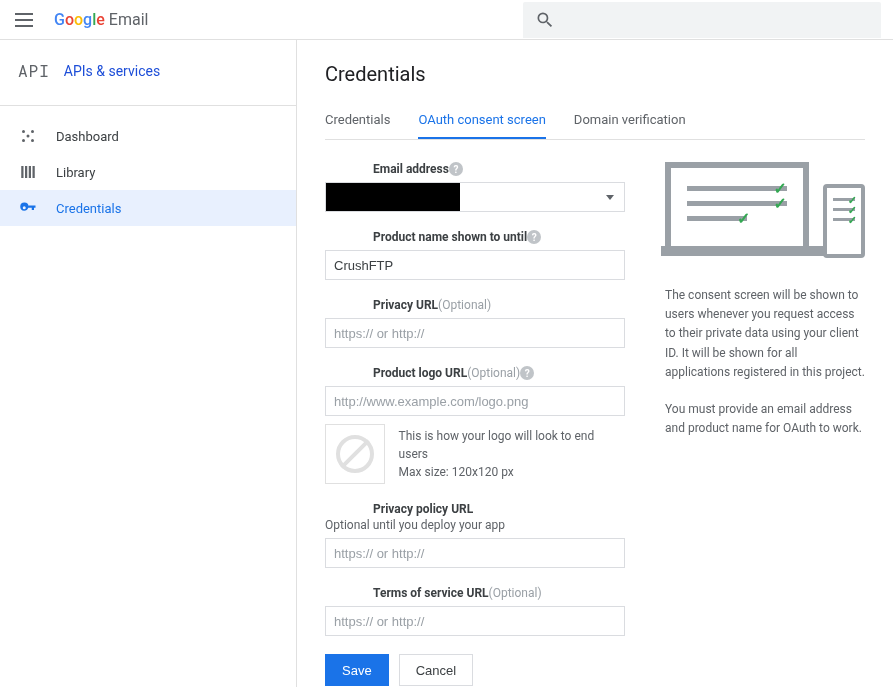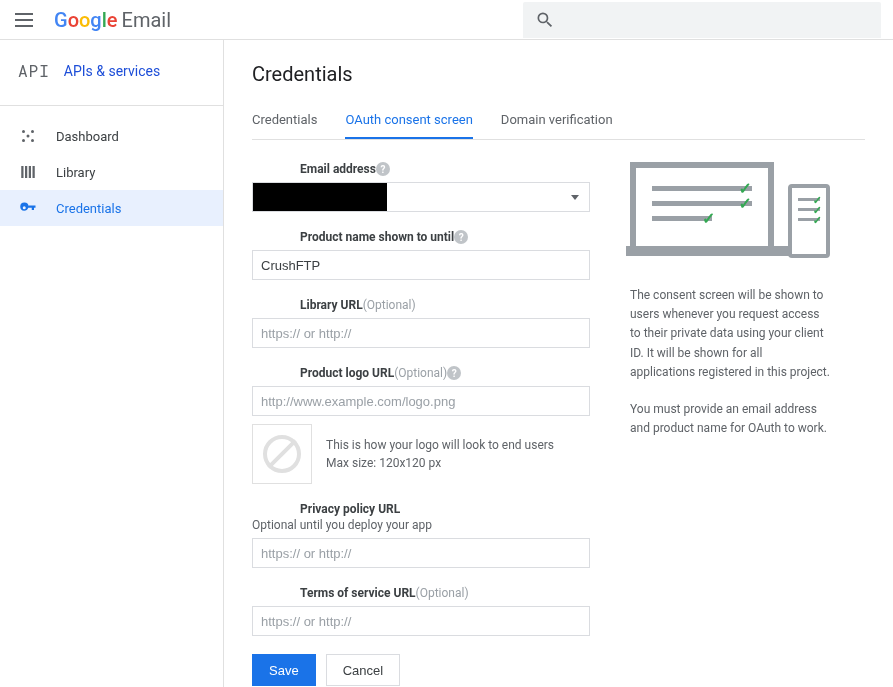--- a/index.html
+++ b/index.html
@@ -20,21 +20,21 @@
     padding: 0 12px;
     border-bottom: 1px solid #e0e0e0;
   }
   .hamburger {
     width: 24px; height: 24px;
     display: flex; flex-direction: column; justify-content: center; gap:4px;
     cursor: pointer;
     margin-right: 18px;
   }
   .hamburger span { display:block; height:2px; background:#5f6368; width:18px; margin:0 auto;}
-  .logo { display:flex; align-items:flex-end; font-size:20px; margin-right:2px;}
+  .logo { display:flex; align-items:flex-end; font-size:16px; margin-right:2px;}
   .logo .g-blue{color:#4285F4;} .logo .g-red{color:#EA4335;} .logo .g-yellow{color:#FBBC05;} .logo .g-green{color:#34A853;}
   .logo .apis{color:#5f6368; font-weight:400; margin-left:4px;}
   .project-picker {
     display:flex; align-items:center; gap:6px; font-size:13px; color:#3c4043;
     cursor:pointer; padding:4px 6px; border-radius:2px;
   }
   .dots {display:inline-block; position:relative; width:14px; height:14px;}
   .dots::before, .dots::after, .dots span {
     content:''; position:absolute; width:4px; height:4px; background:#5f6368; border-radius:50%;
   }
@@ -52,21 +52,21 @@
     width:358px;
     display:flex; align-items:center;
     padding:0 12px;
     border-radius:2px 2px 0 0;
   }
   .search-icon-svg{width:20px;height:20px;fill:#5f6368;}
 
   
   .shell { display:flex; height:calc(100% - 40px); }
   .sidebar {
-    width:224px; border-right:1px solid #e0e0e0; padding-top:0;
+    width:297px; border-right:1px solid #e0e0e0; padding-top:0;
   }
   .sidebar-header {
     display:flex; align-items:center; gap:14px; padding:20px 18px 24px 18px;
     border-bottom:1px solid #e0e0e0;
   }
   .api-mark {
     font-family: "Roboto Mono", monospace;
     font-size:16px; letter-spacing:1px; color:#5f6368;
   }
   .sidebar-title { font-size:14px; color:#1d4ed8; }
@@ -241,21 +241,21 @@
         <div class="field">
           <div class="field-label">
             <span>Product name shown to until</span>
             <span class="help-icon">?</span>
           </div>
           <input class="input" value="CrushFTP" style="">
         </div>
 
         <div class="field">
           <div class="field-label">
-            <span>Library URL</span>
+            <span>Privacy URL</span>
             <span class="optional">(Optional)</span>
           </div>
           <input class="input" placeholder="https:// or http://" style="">
         </div>
 
         <div class="field">
           <div class="field-label">
             <span>Product logo URL</span>
             <span class="optional">(Optional)</span>
             <span class="help-icon">?</span>

